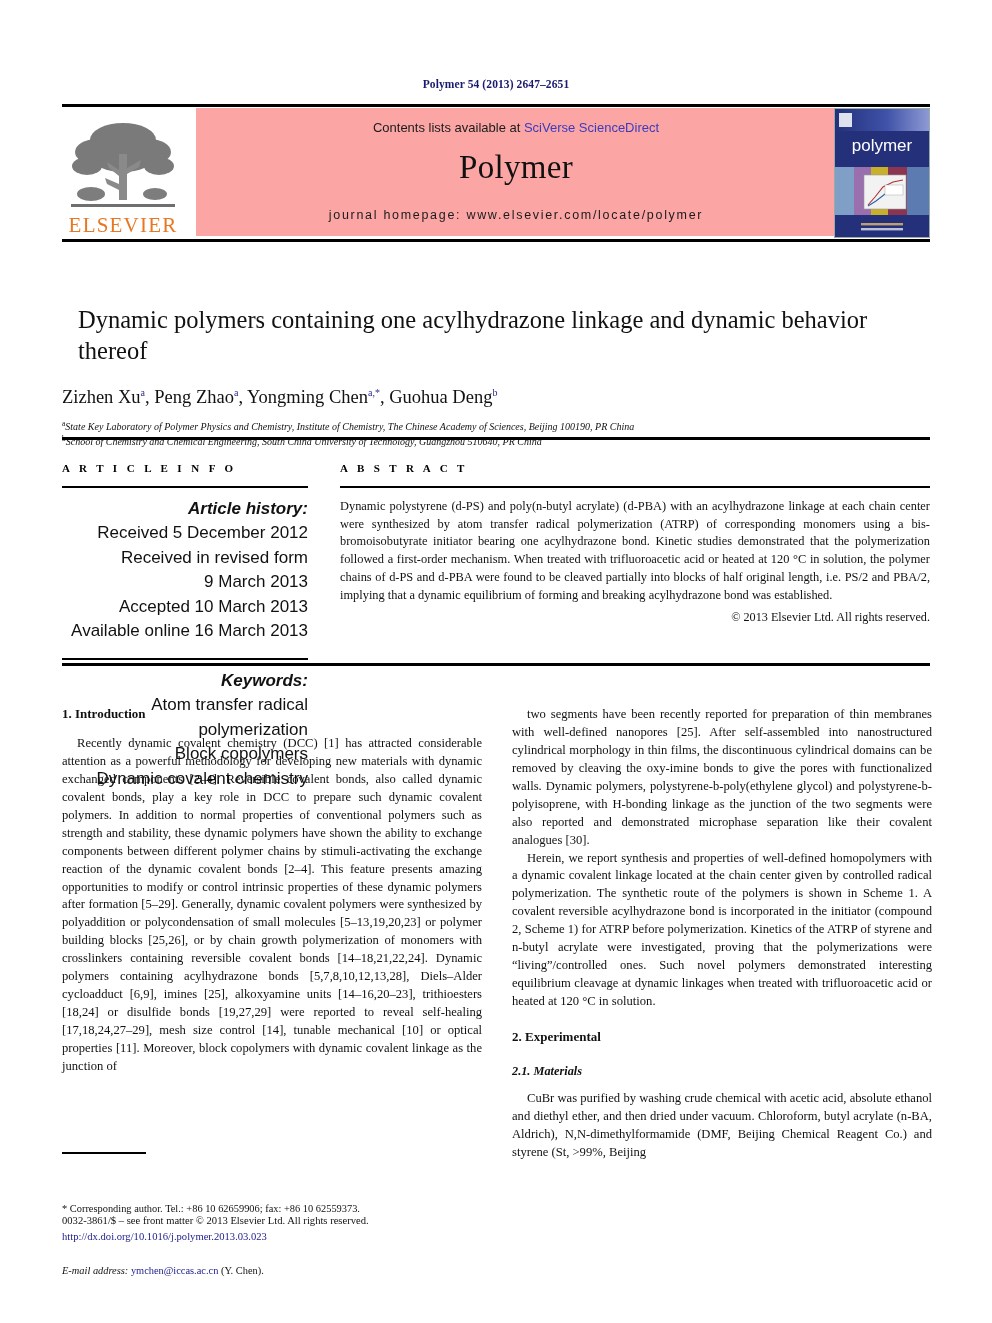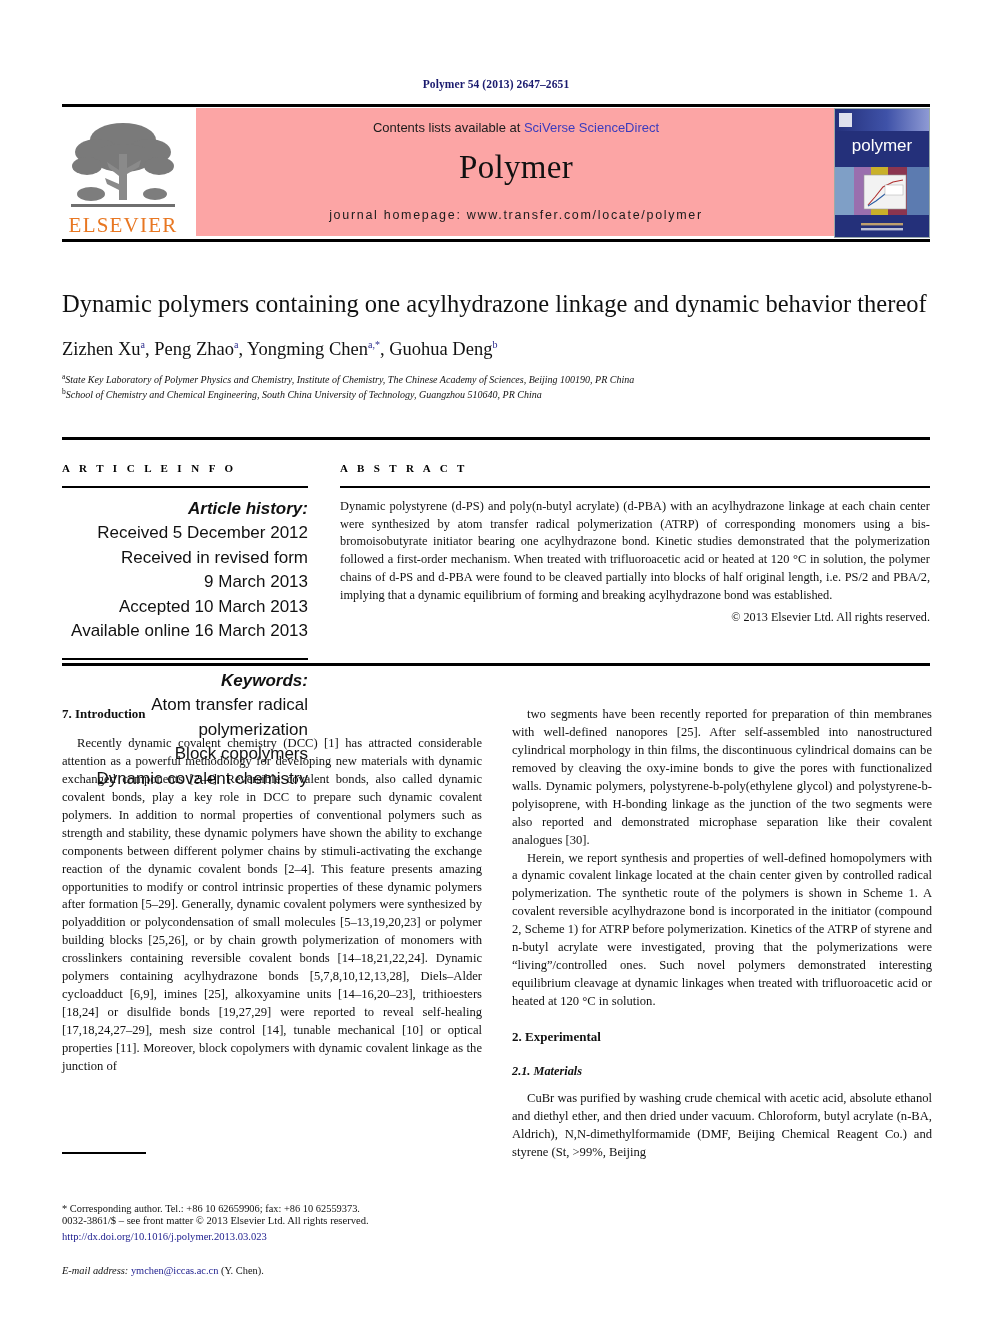--- a/index.html
+++ b/index.html
@@ -127,21 +127,21 @@
     left: 62px;
     top: 288px;
     width: 868px;
   }
   .article-title {
     font-family: "Liberation Serif", serif;
     font-size: 24.5px;
     line-height: 1.28;
     font-weight: normal;
     color: #111;
-    margin: 0;
+    margin: 16px;
   }
   .authors {
     font-family: "Liberation Serif", serif;
     font-size: 18.5px;
     color: #111;
     margin-top: 20px;
   }
   .authors sup {
     font-size: 10px;
     color: #2b2b8c;
@@ -348,21 +348,21 @@
         </svg>
       </span>
       <span class="elsevier-word">ELSEVIER</span>
     </div>
 
     <div class="journal-band">
       <div class="contents-line">
         <span>Contents lists available at </span><a href="#">SciVerse ScienceDirect</a>
       </div>
       <div class="journal-title">Polymer</div>
-      <div class="homepage-line">journal homepage: www.transfer.com/locate/polymer</div>
+      <div class="homepage-line">journal homepage: www.elsevier.com/locate/polymer</div>
     </div>
 
     <div class="cover-thumb">
       <svg width="94" height="128" viewBox="0 0 94 128" aria-hidden="true">
         <defs>
           <linearGradient id="cg" x1="0" y1="0" x2="1" y2="0">
             <stop offset="0%" stop-color="#24307a"></stop>
             <stop offset="55%" stop-color="#3f52a8"></stop>
             <stop offset="100%" stop-color="#8e9ad4"></stop>
           </linearGradient>
@@ -432,21 +432,21 @@
   <div class="abs-col">
     <div class="section-caps">A B S T R A C T</div>
     <div class="hair-rule"></div>
     <div class="abstract-text">Dynamic polystyrene (d-PS) and poly(n-butyl acrylate) (d-PBA) with an acylhydrazone linkage at each chain center were synthesized by atom transfer radical polymerization (ATRP) of corresponding monomers using a bis-bromoisobutyrate initiator bearing one acylhydrazone bond. Kinetic studies demonstrated that the polymerization followed a first-order mechanism. When treated with trifluoroacetic acid or heated at 120 °C in solution, the polymer chains of d-PS and d-PBA were found to be cleaved partially into blocks of half original length, i.e. PS/2 and PBA/2, implying that a dynamic equilibrium of forming and breaking acylhydrazone bond was established.</div>
     <div class="copyright-line">© 2013 Elsevier Ltd. All rights reserved.</div>
   </div>
 
   <div class="rule-info-bottom"></div>
 
   <div class="col-left">
-    <h2 class="head1">7. Introduction</h2>
+    <h2 class="head1">1. Introduction</h2>
     <p class="para">Recently dynamic covalent chemistry (DCC) [1] has attracted considerable attention as a powerful methodology for developing new materials with dynamic exchanged components [2–4]. Reversible covalent bonds, also called dynamic covalent bonds, play a key role in DCC to prepare such dynamic covalent polymers. In addition to normal properties of conventional polymers such as strength and stability, these dynamic polymers have shown the ability to exchange components between different polymer chains by stimuli-activating the exchange reaction of the dynamic covalent bonds [2–4]. This feature presents amazing opportunities to modify or control intrinsic properties of these dynamic polymers after formation [5–29]. Generally, dynamic covalent polymers were synthesized by polyaddition or polycondensation of small molecules [5–13,19,20,23] or polymer building blocks [25,26], or by chain growth polymerization of monomers with crosslinkers containing reversible covalent bonds [14–18,21,22,24]. Dynamic polymers containing acylhydrazone bonds [5,7,8,10,12,13,28], Diels–Alder cycloadduct [6,9], imines [25], alkoxyamine units [14–16,20–23], trithioesters [18,24] or disulfide bonds [19,27,29] were reported to reveal self-healing [17,18,24,27–29], mesh size control [14], tunable mechanical [10] or optical properties [11]. Moreover, block copolymers with dynamic covalent linkage as the junction of</p>
   </div>
 
   <div class="col-right">
     <p class="para">two segments have been recently reported for preparation of thin membranes with well-defined nanopores [25]. After self-assembled into nanostructured cylindrical morphology in thin films, the discontinuous cylindrical domains can be removed by cleaving the oxy-imine bonds to give the pores with functionalized walls. Dynamic polymers, polystyrene-b-poly(ethylene glycol) and polystyrene-b-polyisoprene, with H-bonding linkage as the junction of the two segments were also reported and demonstrated microphase separation like their covalent analogues [30].</p>
     <p class="para">Herein, we report synthesis and properties of well-defined homopolymers with a dynamic covalent linkage located at the chain center given by controlled radical polymerization. The synthetic route of the polymers is shown in Scheme 1. A covalent reversible acylhydrazone bond is incorporated in the initiator (compound 2, Scheme 1) for ATRP before polymerization. Kinetics of the ATRP of styrene and n-butyl acrylate were investigated, proving that the polymerizations were “living”/controlled ones. Such novel polymers demonstrated interesting equilibrium cleavage at dynamic linkages when treated with trifluoroacetic acid or heated at 120 °C in solution.</p>
     <div class="spacer-head"></div>
     <h2 class="head1">2. Experimental</h2>
     <div style="height:6px"></div>
     <h3 class="head2">2.1. Materials</h3>

